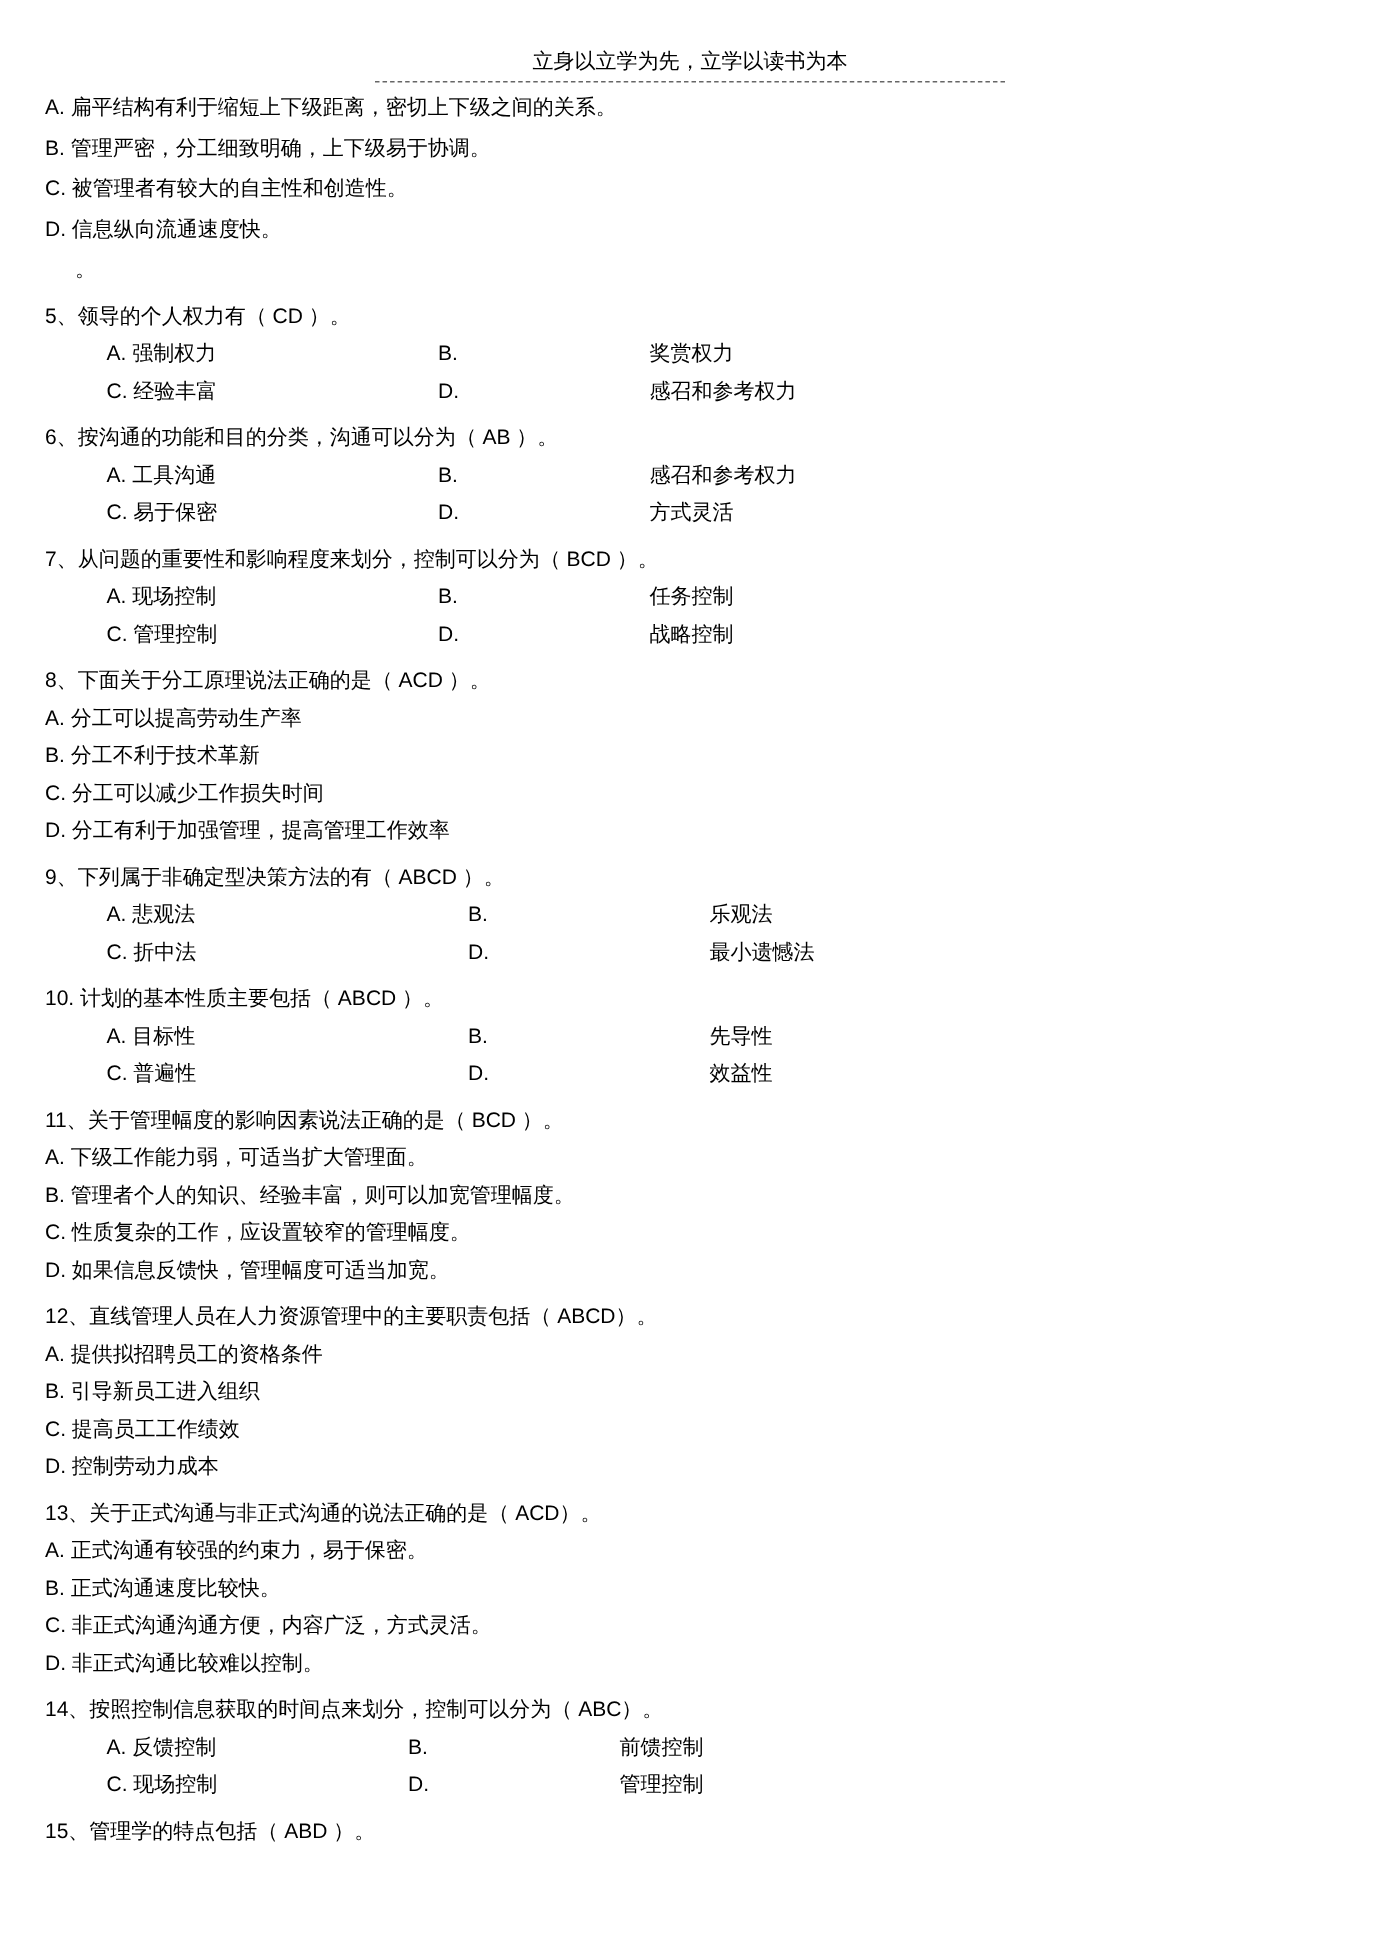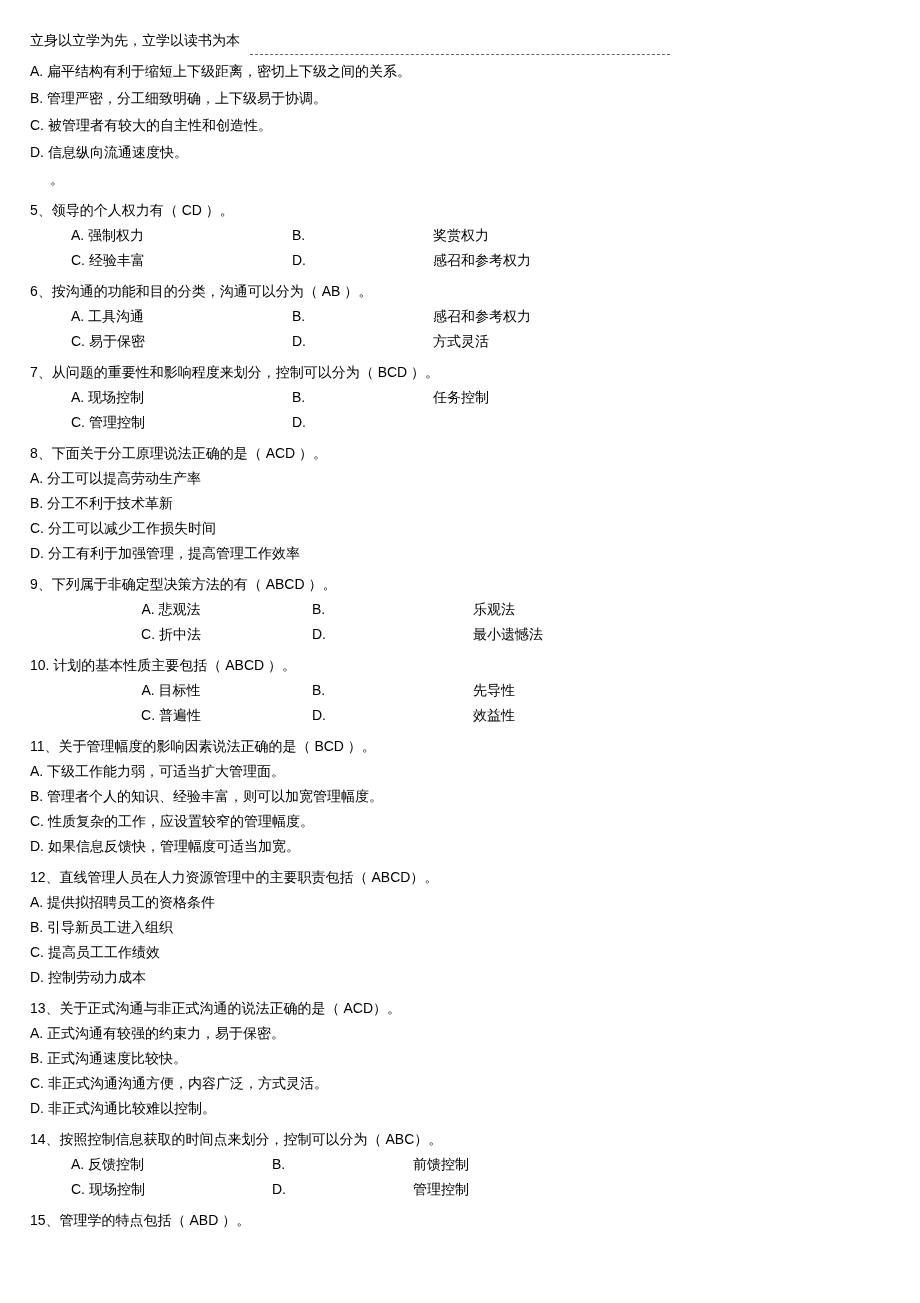--- a/index.html
+++ b/index.html
@@ -5,21 +5,21 @@
   body {
     font-family: "Microsoft YaHei", "SimSun", sans-serif;
     font-size: 14px;
     color: #000;
     background: #fff;
     margin: 0;
     padding: 30px 30px 40px 30px;
     line-height: 1.5;
   }
   .header {
-    text-align: left;
+    text-align: center;
     font-size: 14px;
     margin-bottom: 8px;
     position: relative;
   }
   .header .motto {
     display: inline-block;
     padding-bottom: 2px;
   }
   .header .underline {
     position: absolute;
@@ -39,21 +39,21 @@
     display: flex;
     margin: 4px 0;
   }
   .opt-row .col {
     display: inline-block;
     margin-left: 41px;
   }
   .c1 { width: 180px; }
   .c2 { width: 100px; }
   .c3 { flex: 1; }
-  .c1b { width: 200px; text-align: center; }
+  .c1b { width: 200px; }
   .c2b { width: 120px; }
   .c1c { width: 160px; }
   .c2c { width: 100px; }
   .single { margin: 4px 0; }
   .dot { margin: 4px 0 4px 20px; }
 </style>
 </head>
 <body>
 
 <div class="header">
@@ -93,20 +93,21 @@
 
 <div class="q">7、从问题的重要性和影响程度来划分，控制可以分为（    BCD ）。</div>
 <div class="opt-row">
   <span class="col c1">A.   现场控制</span>
   <span class="col c2">B.</span>
   <span class="col c3">任务控制</span>
 </div>
 <div class="opt-row">
   <span class="col c1">C.   管理控制</span>
   <span class="col c2">D.</span>
+  <span class="col c3">战略控制</span>
 </div>
 
 <div class="q">8、下面关于分工原理说法正确的是（    ACD ）。</div>
 <div class="single">A. 分工可以提高劳动生产率</div>
 <div class="single">B. 分工不利于技术革新</div>
 <div class="single">C. 分工可以减少工作损失时间</div>
 <div class="single">D. 分工有利于加强管理，提高管理工作效率</div>
 
 <div class="q">9、下列属于非确定型决策方法的有（    ABCD ）。</div>
 <div class="opt-row">

